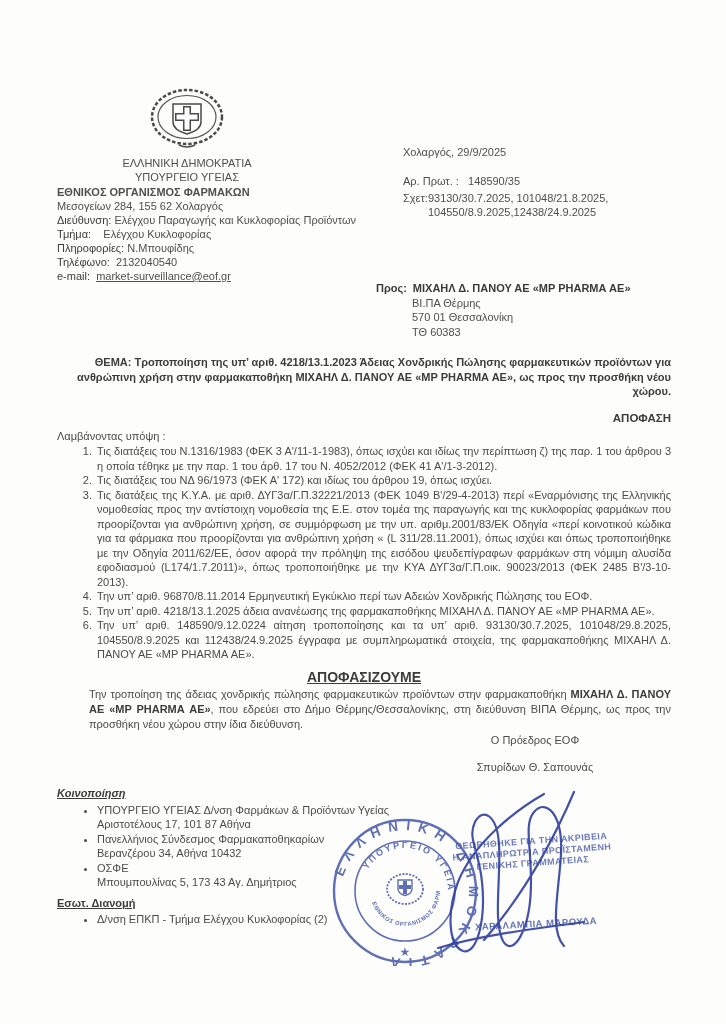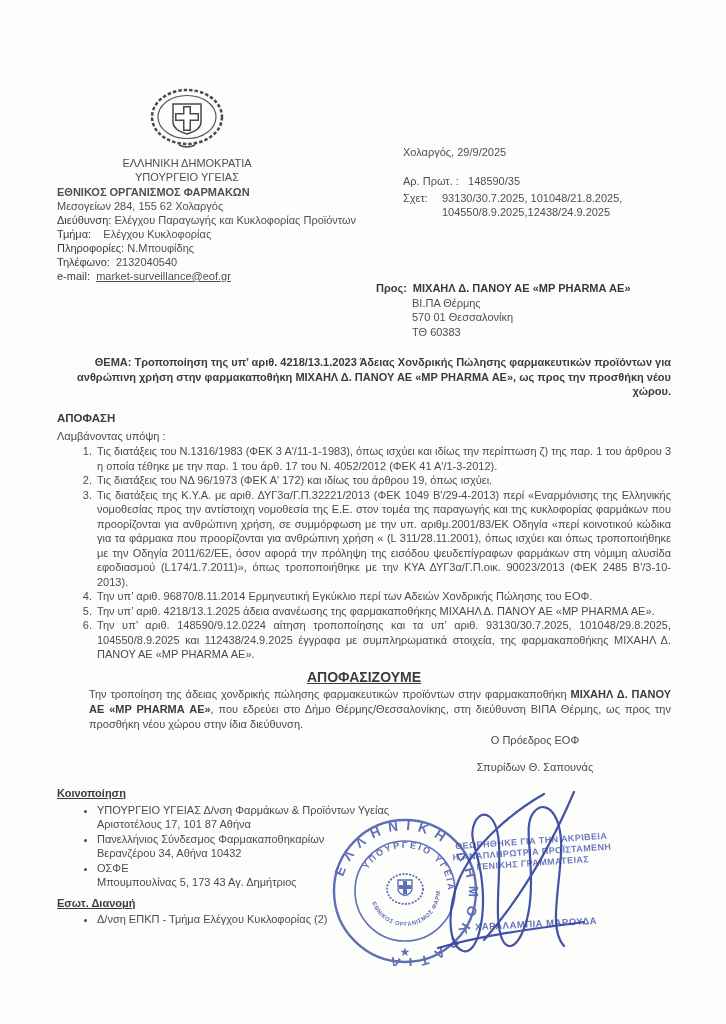--- a/index.html
+++ b/index.html
@@ -20,42 +20,42 @@
   .hdr-center-line{font-size:11px;line-height:14px;text-align:center;width:260px;color:#4f4f4f;}
   .org-line{font-size:11.5px;line-height:14px;font-weight:bold;color:#383838;margin-top:1px;}
   .hdr-field{font-size:11px;line-height:14px;color:#4f4f4f;}
   .hdr-field .lbl{font-weight:normal;color:#3c3c3c;}
   .email-val{text-decoration:underline;}
   
   .hdr-right{position:absolute;left:403px;top:145px;width:310px;font-size:11px;line-height:14px;color:#4f4f4f;}
   .city-date{margin-bottom:15px;}
   .proto-row{margin-bottom:3px;}
   .ref-row{display:flex;}
-  .ref-lines{margin-left:14px;}
+  .ref-lines{margin-left:0;}
   
   .recipient{position:absolute;left:376px;top:281px;width:330px;font-size:11px;line-height:14.5px;color:#4f4f4f;}
   .recipient .row1{display:flex;}
   .recipient .name{font-weight:bold;color:#3a3a3a;margin-left:6px;}
   .recipient .addr{margin-left:36px;}
   .recipient .lbl{font-weight:bold;color:#3a3a3a;}
   
   .main{position:absolute;left:57px;top:355px;width:614px;}
   .subject{font-size:11px;line-height:14.5px;font-weight:bold;color:#3c3c3c;text-align:right;}
-  .decision-h{font-size:11.5px;font-weight:bold;color:#3c3c3c;text-align:left;margin-top:13px;}
+  .decision-h{font-size:11.5px;font-weight:bold;color:#3c3c3c;text-align:right;margin-top:13px;}
   .considering{font-size:11px;line-height:14.5px;margin-top:5px;}
   ol.items{margin:1px 0 0 0;padding-left:38px;}
   ol.items li{font-size:11px;line-height:14.5px;text-align:justify;padding-left:2px;}
   .resolve-h{font-size:14px;font-weight:bold;color:#3c3c3c;text-align:center;text-decoration:underline;margin-top:7px;}
   .resolve-p{font-size:11px;line-height:15px;text-align:justify;margin-top:2px;margin-left:32px;}
   
   .sig-block{position:absolute;left:445px;top:733px;width:180px;text-align:center;font-size:11px;line-height:14px;color:#4a4a4a;}
   .sig-name{margin-top:13px;}
   
   .dist{position:absolute;left:57px;top:786px;width:350px;font-size:11px;line-height:14.5px;}
-  .dist-h{font-weight:bold;color:#3c3c3c;text-decoration:underline;}
+  .dist-h{font-weight:bold;color:#3c3c3c;text-decoration:underline;font-style:italic;}
   ul.bullets{margin:2px 0 0 0;padding-left:40px;list-style-type:disc;}
   ul.bullets li{margin:0;}
   .internal-h{font-weight:bold;color:#3c3c3c;text-decoration:underline;margin-top:6px;}
   
   .round-stamp{position:absolute;left:330px;top:816px;opacity:0.82;}
   .approve-stamp{position:absolute;left:447px;top:836px;width:170px;transform:rotate(-4deg);
     font-size:9px;line-height:11px;font-weight:bold;letter-spacing:0.4px;text-align:center;opacity:0.75;}
   .approver{position:absolute;left:466px;top:918px;width:140px;transform:rotate(-3deg);
     font-size:9.5px;font-weight:bold;letter-spacing:0.5px;text-align:center;opacity:0.8;}
   .signature-svg{position:absolute;left:416px;top:782px;opacity:0.9;}

